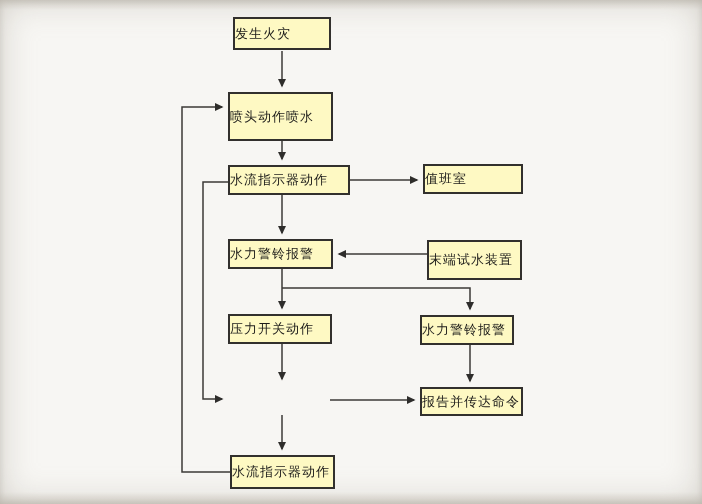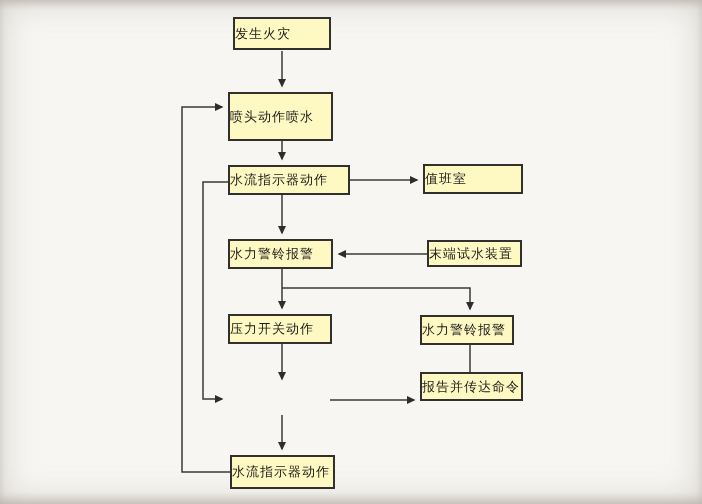--- a/index.html
+++ b/index.html
@@ -66,34 +66,34 @@
   </div>
 
   <div class="node" style="left:423px;top:164px;width:100px;height:30px">
     <span class="lbl">值班室</span>
   </div>
 
   <div class="node" style="left:228px;top:239px;width:105px;height:30px">
     <span class="lbl">水力警铃报警</span>
   </div>
 
-  <div class="node" style="left:427px;top:240px;width:95px;height:27px">
+  <div class="node" style="left:427px;top:240px;width:95px;height:40px">
     <span class="lbl">末端试水装置</span>
   </div>
 
   <div class="node" style="left:228px;top:314px;width:104px;height:30px">
     <span class="lbl">压力开关动作</span>
   </div>
 
   <div class="node" style="left:420px;top:315px;width:94px;height:30px">
     <span class="lbl">水力警铃报警</span>
   </div>
 
 
-  <div class="node" style="left:420px;top:372px;width:103px;height:29px">
+  <div class="node" style="left:420px;top:387px;width:103px;height:29px">
     <span class="lbl">报告并传达命令</span>
   </div>
 
   <div class="node" style="left:230px;top:455px;width:105px;height:34px">
     <span class="lbl">水流指示器动作</span>
   </div>
 
   <div class="edge-smudge smudge-top"></div>
   <div class="edge-smudge smudge-bottom"></div>
 </div>

